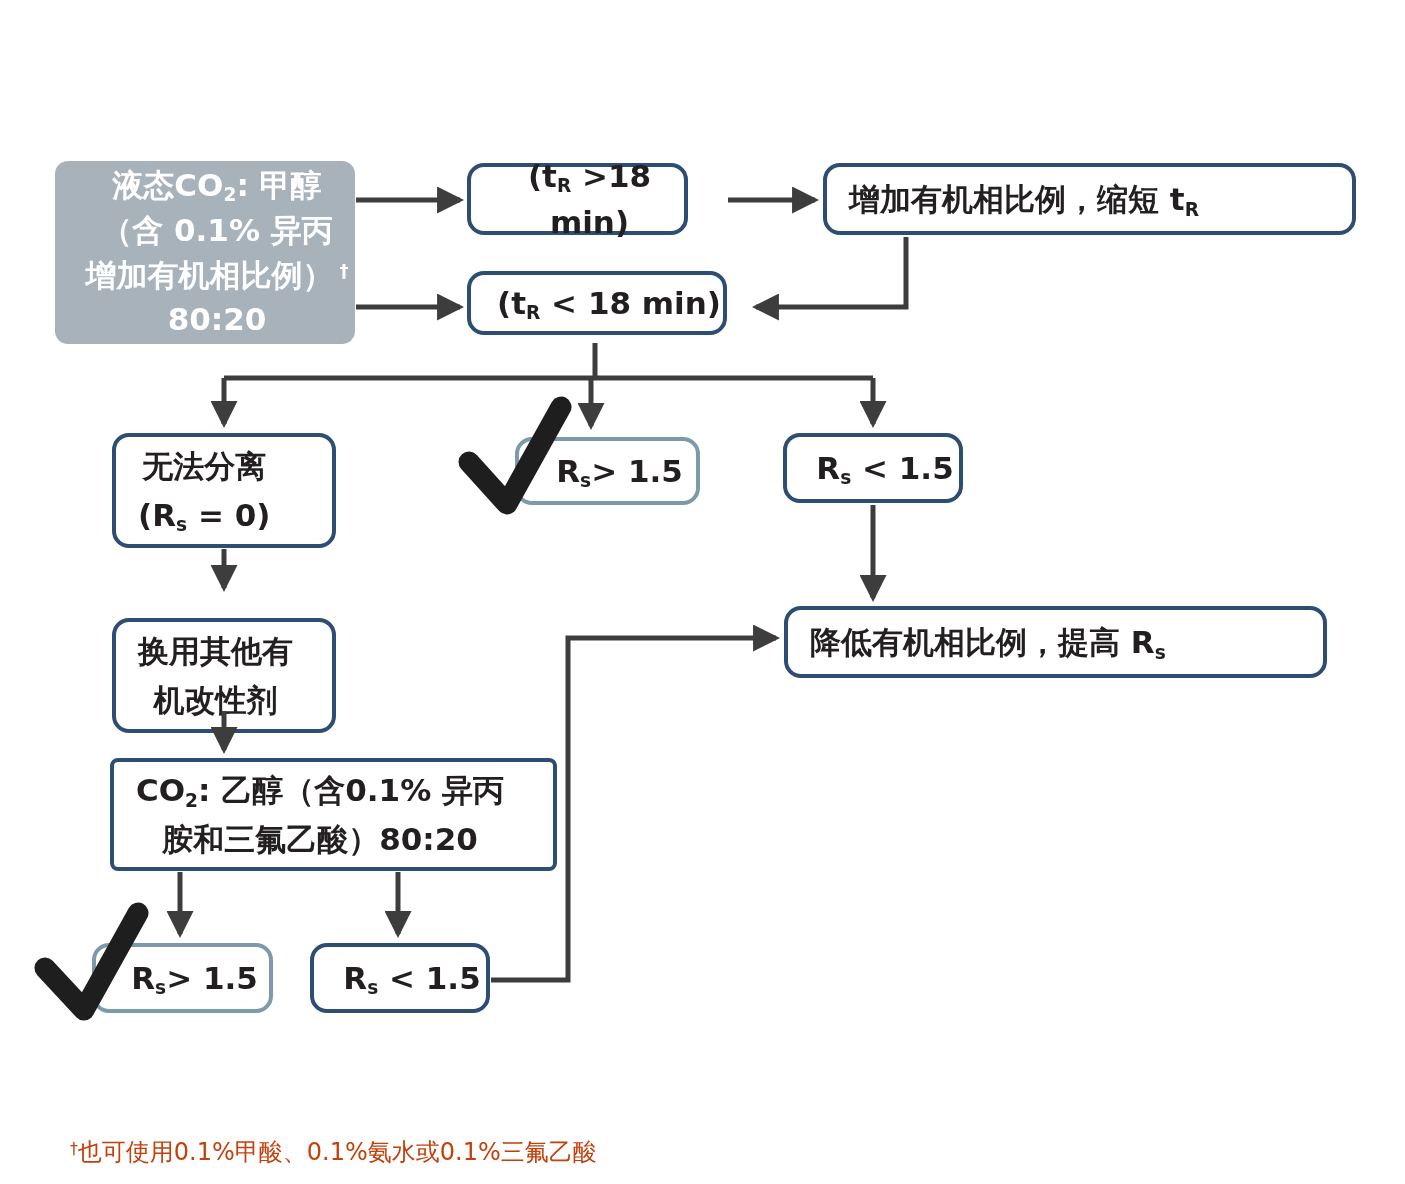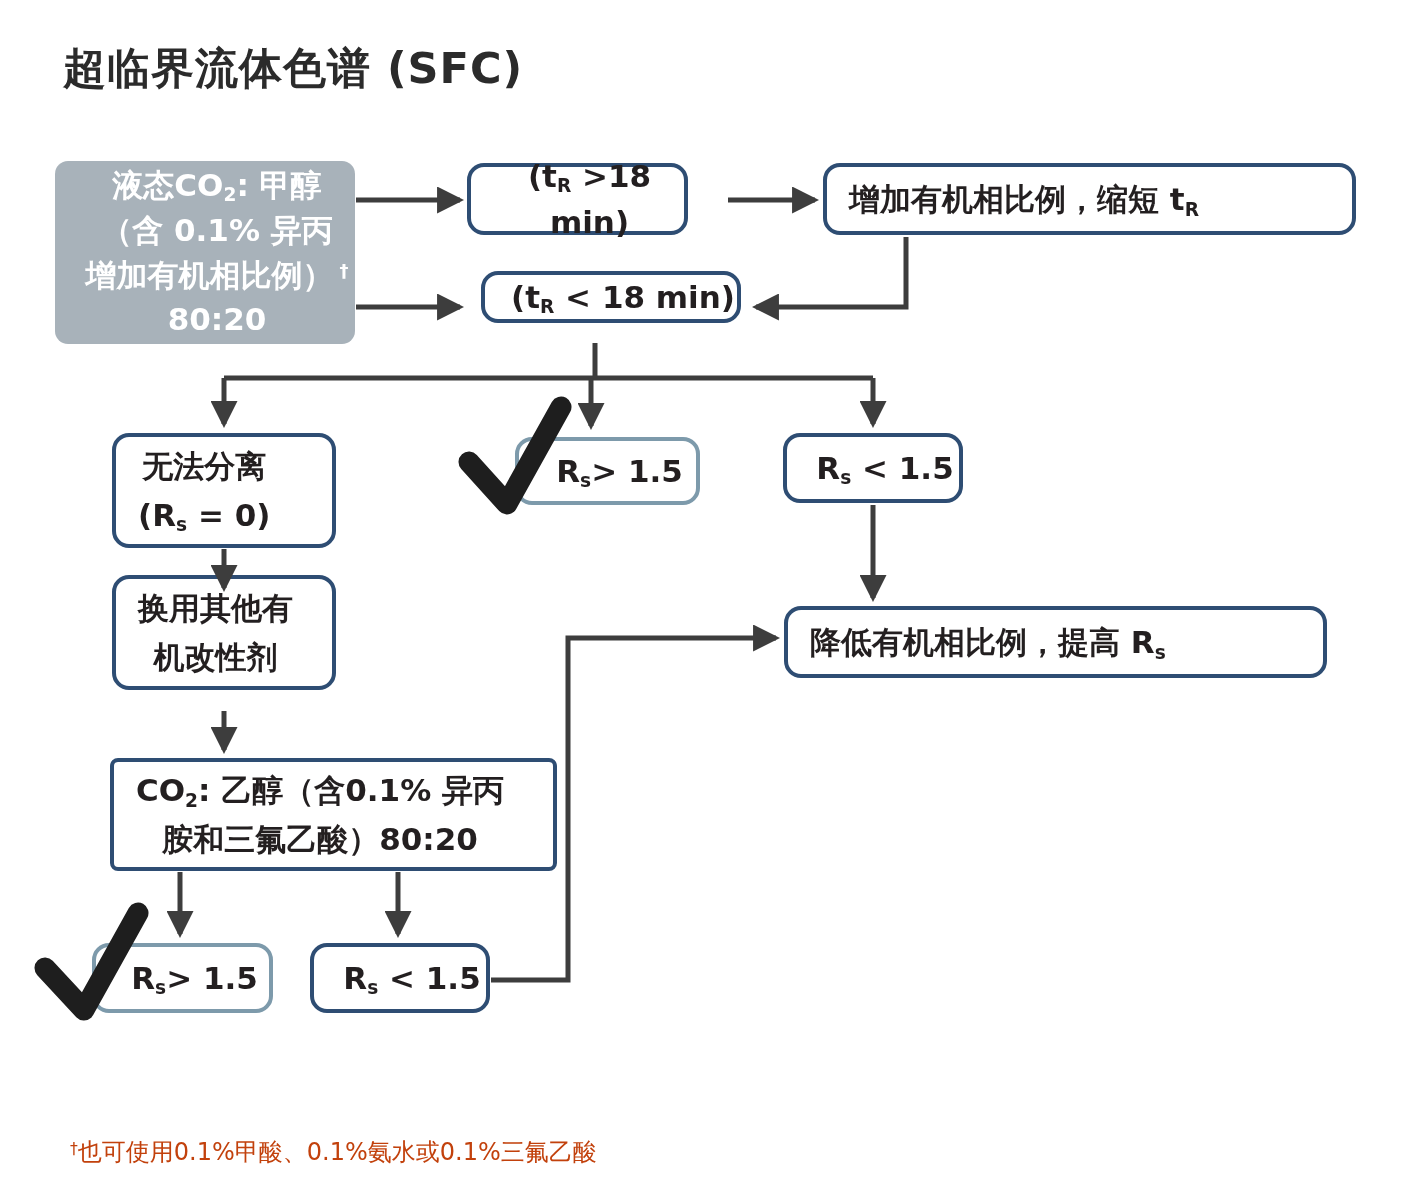--- a/index.html
+++ b/index.html
@@ -31,59 +31,58 @@
     position:absolute;left:70px;top:1136px;font-size:24px;color:#c2410c;font-weight:400;
   }
   .footnote .sup{font-size:0.65em;position:relative;top:-0.4em;}
   .overlay{position:absolute;left:0;top:0;pointer-events:none;}
 </style>
 </head>
 <body>
 
 <div class="canvas">
 
-  <h1 class="title">超临界流体色谱 (SFC)</h1>
 
   <div class="node gray" style="left:55px;top:161px;width:300px;height:183px;">
     <div>
       <div><span>液态CO</span><sub>2</sub><span>: 甲醇</span></div>
       <div>（含 0.1% 异丙</div>
       <div><span>增加有机相比例）</span><span class="sup">†</span></div>
       <div>80:20</div>
     </div>
   </div>
 
   <div class="node" style="left:467px;top:163px;width:221px;height:72px;">
     <span><span>(t</span><sub>R</sub><span> &gt;18 min)</span></span>
   </div>
 
   <div class="node leftalign" style="left:823px;top:163px;width:533px;height:72px;">
     <span><span>增加有机相比例，缩短 t</span><sub>R</sub></span>
   </div>
 
-  <div class="node" style="left:481px;top:271px;width:260px;height:52px;">
+  <div class="node" style="left:467px;top:271px;width:260px;height:64px;">
     <span><span>(t</span><sub>R</sub><span> &lt; 18 min)</span></span>
   </div>
 
   <div class="node leftalign" style="left:112px;top:433px;width:224px;height:115px;">
     <div>
       <div>无法分离</div>
       <div><span>(R</span><sub>s</sub><span> = 0)</span></div>
     </div>
   </div>
 
   <div class="node light" style="left:515px;top:437px;width:185px;height:68px;">
     <span><span>R</span><sub>s</sub><span>&gt; 1.5</span></span>
   </div>
 
   <div class="node" style="left:783px;top:433px;width:180px;height:70px;">
     <span><span>R</span><sub>s</sub><span> &lt; 1.5</span></span>
   </div>
 
-  <div class="node leftalign" style="left:112px;top:575px;width:224px;height:115px;">
+  <div class="node leftalign" style="left:112px;top:618px;width:224px;height:115px;">
     <div>
       <div>换用其他有</div>
       <div>机改性剂</div>
     </div>
   </div>
 
   <div class="node leftalign" style="left:110px;top:758px;width:447px;height:113px;border-radius:8px;">
     <div>
       <div><span>CO</span><sub>2</sub><span>: 乙醇（含0.1% 异丙</span></div>
       <div>胺和三氟乙酸）80:20</div>

